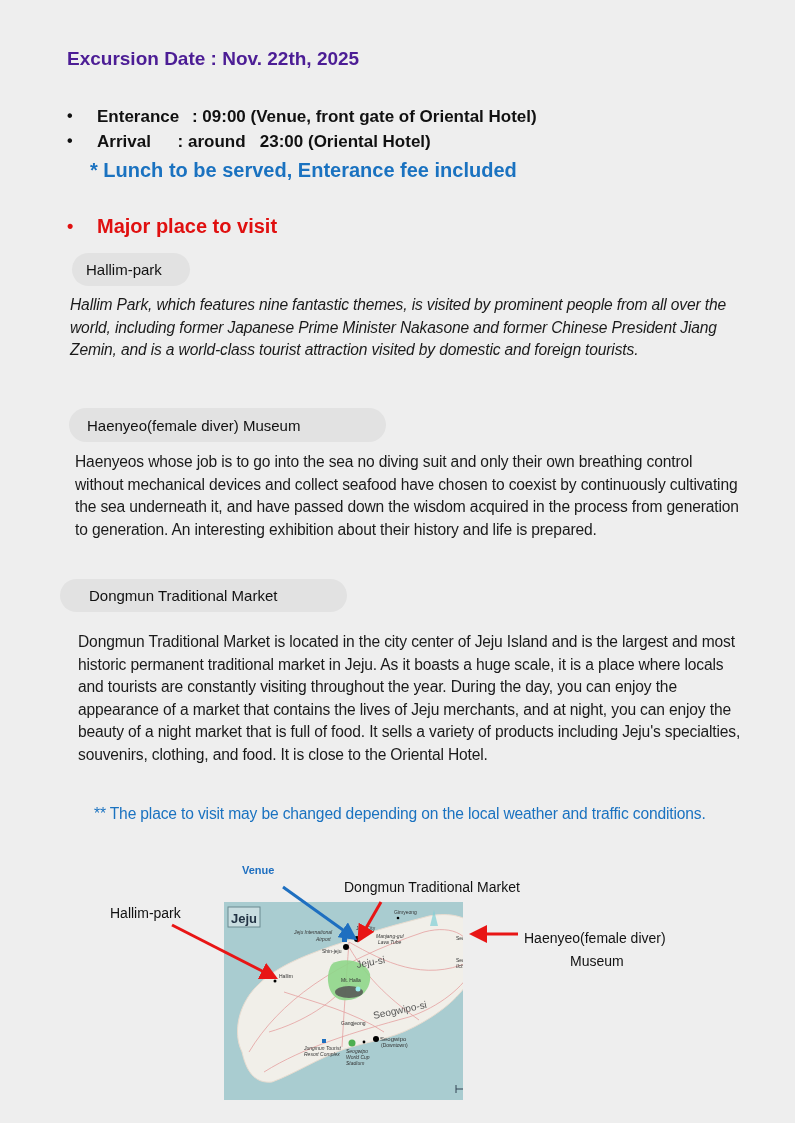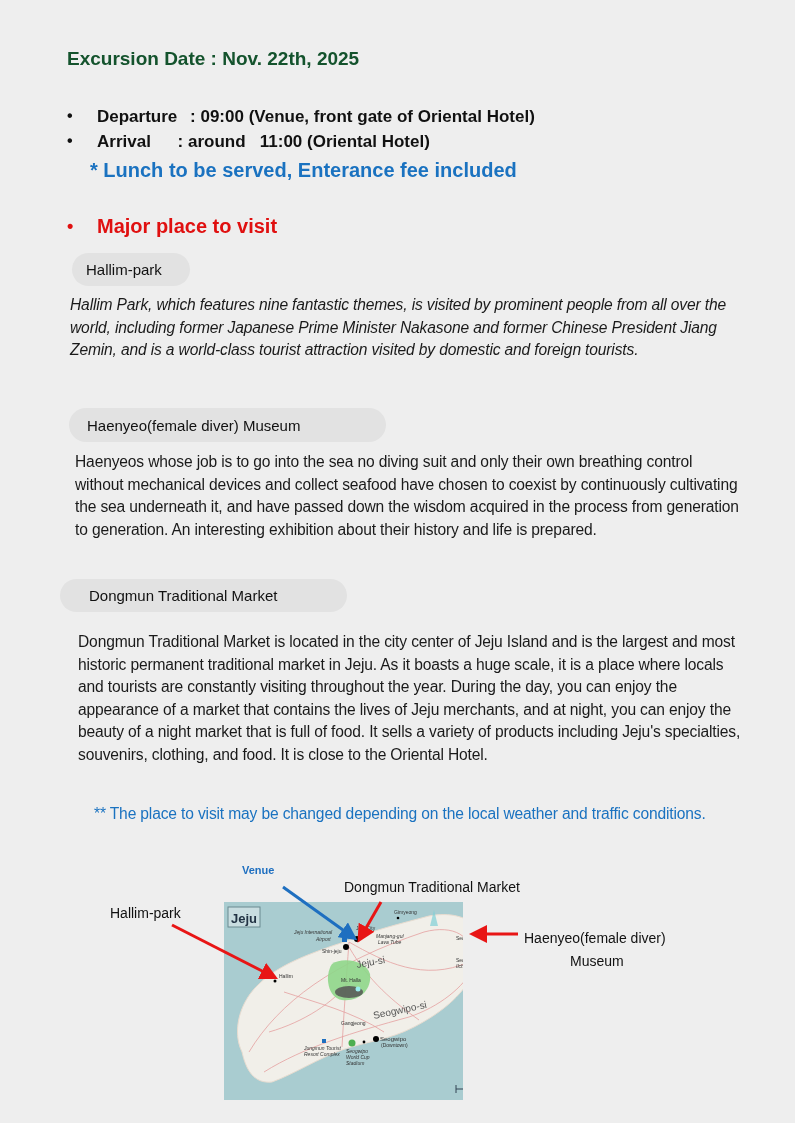--- a/index.html
+++ b/index.html
@@ -1,21 +1,21 @@
 <!DOCTYPE html>
 <html><head>
   <meta charset="utf-8">
   <style>
     html, body { margin: 0; padding: 0; }
     body {
       width: 795px; height: 1123px; background: #eeeeee; position: relative; overflow: hidden;
       font-family: "Liberation Sans", sans-serif; color: #111;
     }
     .abs { position: absolute; }
-    .title { left: 67px; top: 48px; font-size: 19px; font-weight: bold; color: #14532d; white-space: nowrap; }
+    .title { left: 67px; top: 48px; font-size: 19px; font-weight: bold; color: #4c1d95; white-space: nowrap; }
     .bul { font-size: 17px; font-weight: bold; color: #111; white-space: nowrap; }
     .bul .dot { position: absolute; left: -30px; top: 0; font-size: 16px; }
     .note1 { left: 90px; top: 159px; font-size: 20px; font-weight: bold; color: #1a72c0; white-space: nowrap; }
     .major { left: 97px; top: 215px; font-size: 20px; font-weight: bold; color: #e01010; white-space: nowrap; }
     .major .dot { position: absolute; left: -30px; top: 1px; font-size: 18px; }
     .pill {
       background: #e2e2e2; border-radius: 17px; font-size: 15px; color: #111; white-space: nowrap;
       box-sizing: border-box; display: flex; align-items: center;
     }
     .para { font-size: 15.6px; line-height: 22.5px; color: #1a1a1a; font-family: "Liberation Sans Narrow", "Liberation Sans", sans-serif; letter-spacing: -0.15px; }
@@ -23,27 +23,27 @@
     .lbl { font-size: 14px; white-space: nowrap; color: #111; }
     .map { left: 224px; top: 902px; width: 239px; height: 198px; background: #a9ccd0; overflow: hidden; }
   </style>
 </head>
 <body>
 
 <div class="abs title">Excursion Date : Nov. 22th, 2025</div>
 
 <div class="abs bul" style="left:97px; top:107px;">
   <span class="dot">•</span>
-  <span>Departure</span>
+  <span>Enterance</span>
   <span style="margin-left:8px;">: 09:00 (Venue, front gate of Oriental Hotel)</span>
 </div>
 <div class="abs bul" style="left:97px; top:132px;">
   <span class="dot">•</span>
   <span>Arrival</span>
-  <span style="margin-left:22px; white-space:pre;">: around   11:00 (Oriental Hotel)</span>
+  <span style="margin-left:22px; white-space:pre;">: around   23:00 (Oriental Hotel)</span>
 </div>
 <div class="abs note1">* Lunch to be served, Enterance fee included</div>
 
 <div class="abs major">
   <span class="dot">•</span>
   <span>Major place to visit</span>
 </div>
 
 <div class="abs pill" style="left:72px; top:253px; width:118px; height:33px; padding-left:14px;">
   <span>Hallim-park</span>

